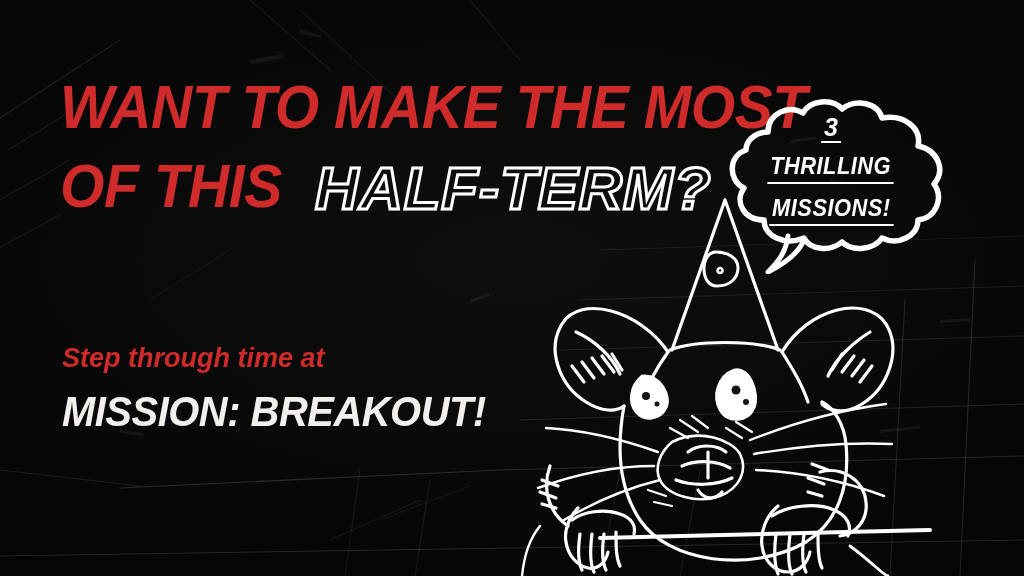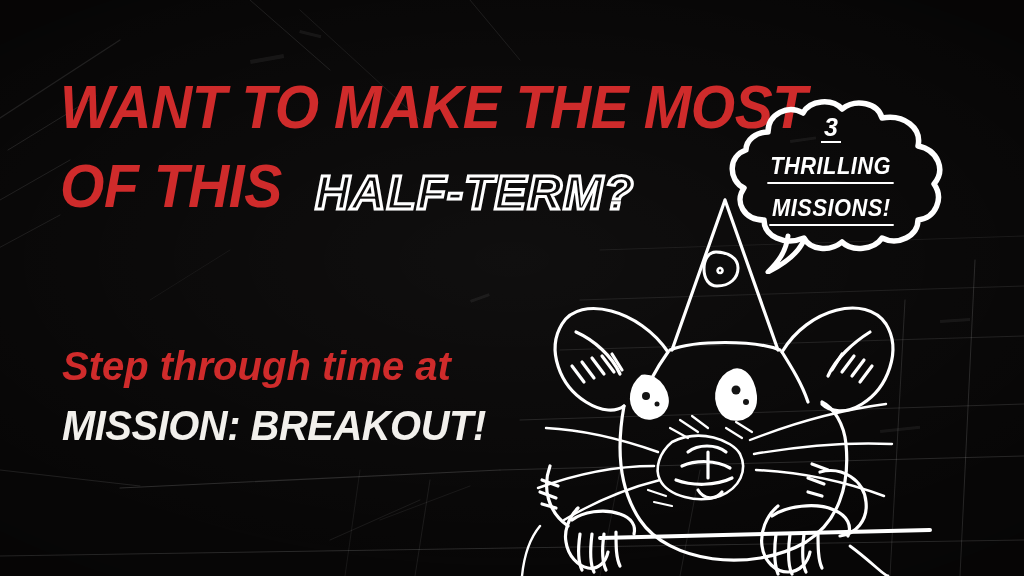--- a/index.html
+++ b/index.html
@@ -46,21 +46,21 @@
     color:#CF2B2B;
     transform:scaleX(0.92);
     transform-origin:left center;
     display:inline-block;
   }
   .hl-line2{ margin-top:20px; }
   .hl-outline{
     font-family:"Liberation Sans", sans-serif;
     font-weight:bold;
     font-style:italic;
-    font-size:48px;
+    font-size:60px;
     letter-spacing:1px;
     color:transparent;
     -webkit-text-stroke:3px #ffffff;
     text-stroke:3px #ffffff;
     transform:scaleX(1.0);
     display:inline-block;
     margin-left:14px;
     position:relative;
     top:2px;
   }
@@ -68,21 +68,21 @@
   .subblock{
     position:absolute;
     left:62px; top:344px;
     width:520px;
   }
   .sub-red{
     display:block;
     font-family:"Liberation Sans", sans-serif;
     font-weight:bold;
     font-style:italic;
-    font-size:40px;
+    font-size:27px;
     letter-spacing:0px;
     color:#CF2B2B;
     line-height:1.1;
     white-space:nowrap;
   }
   .sub-white{
     display:block;
     margin-top:14px;
     font-family:"Liberation Sans", sans-serif;
     font-weight:bold;

